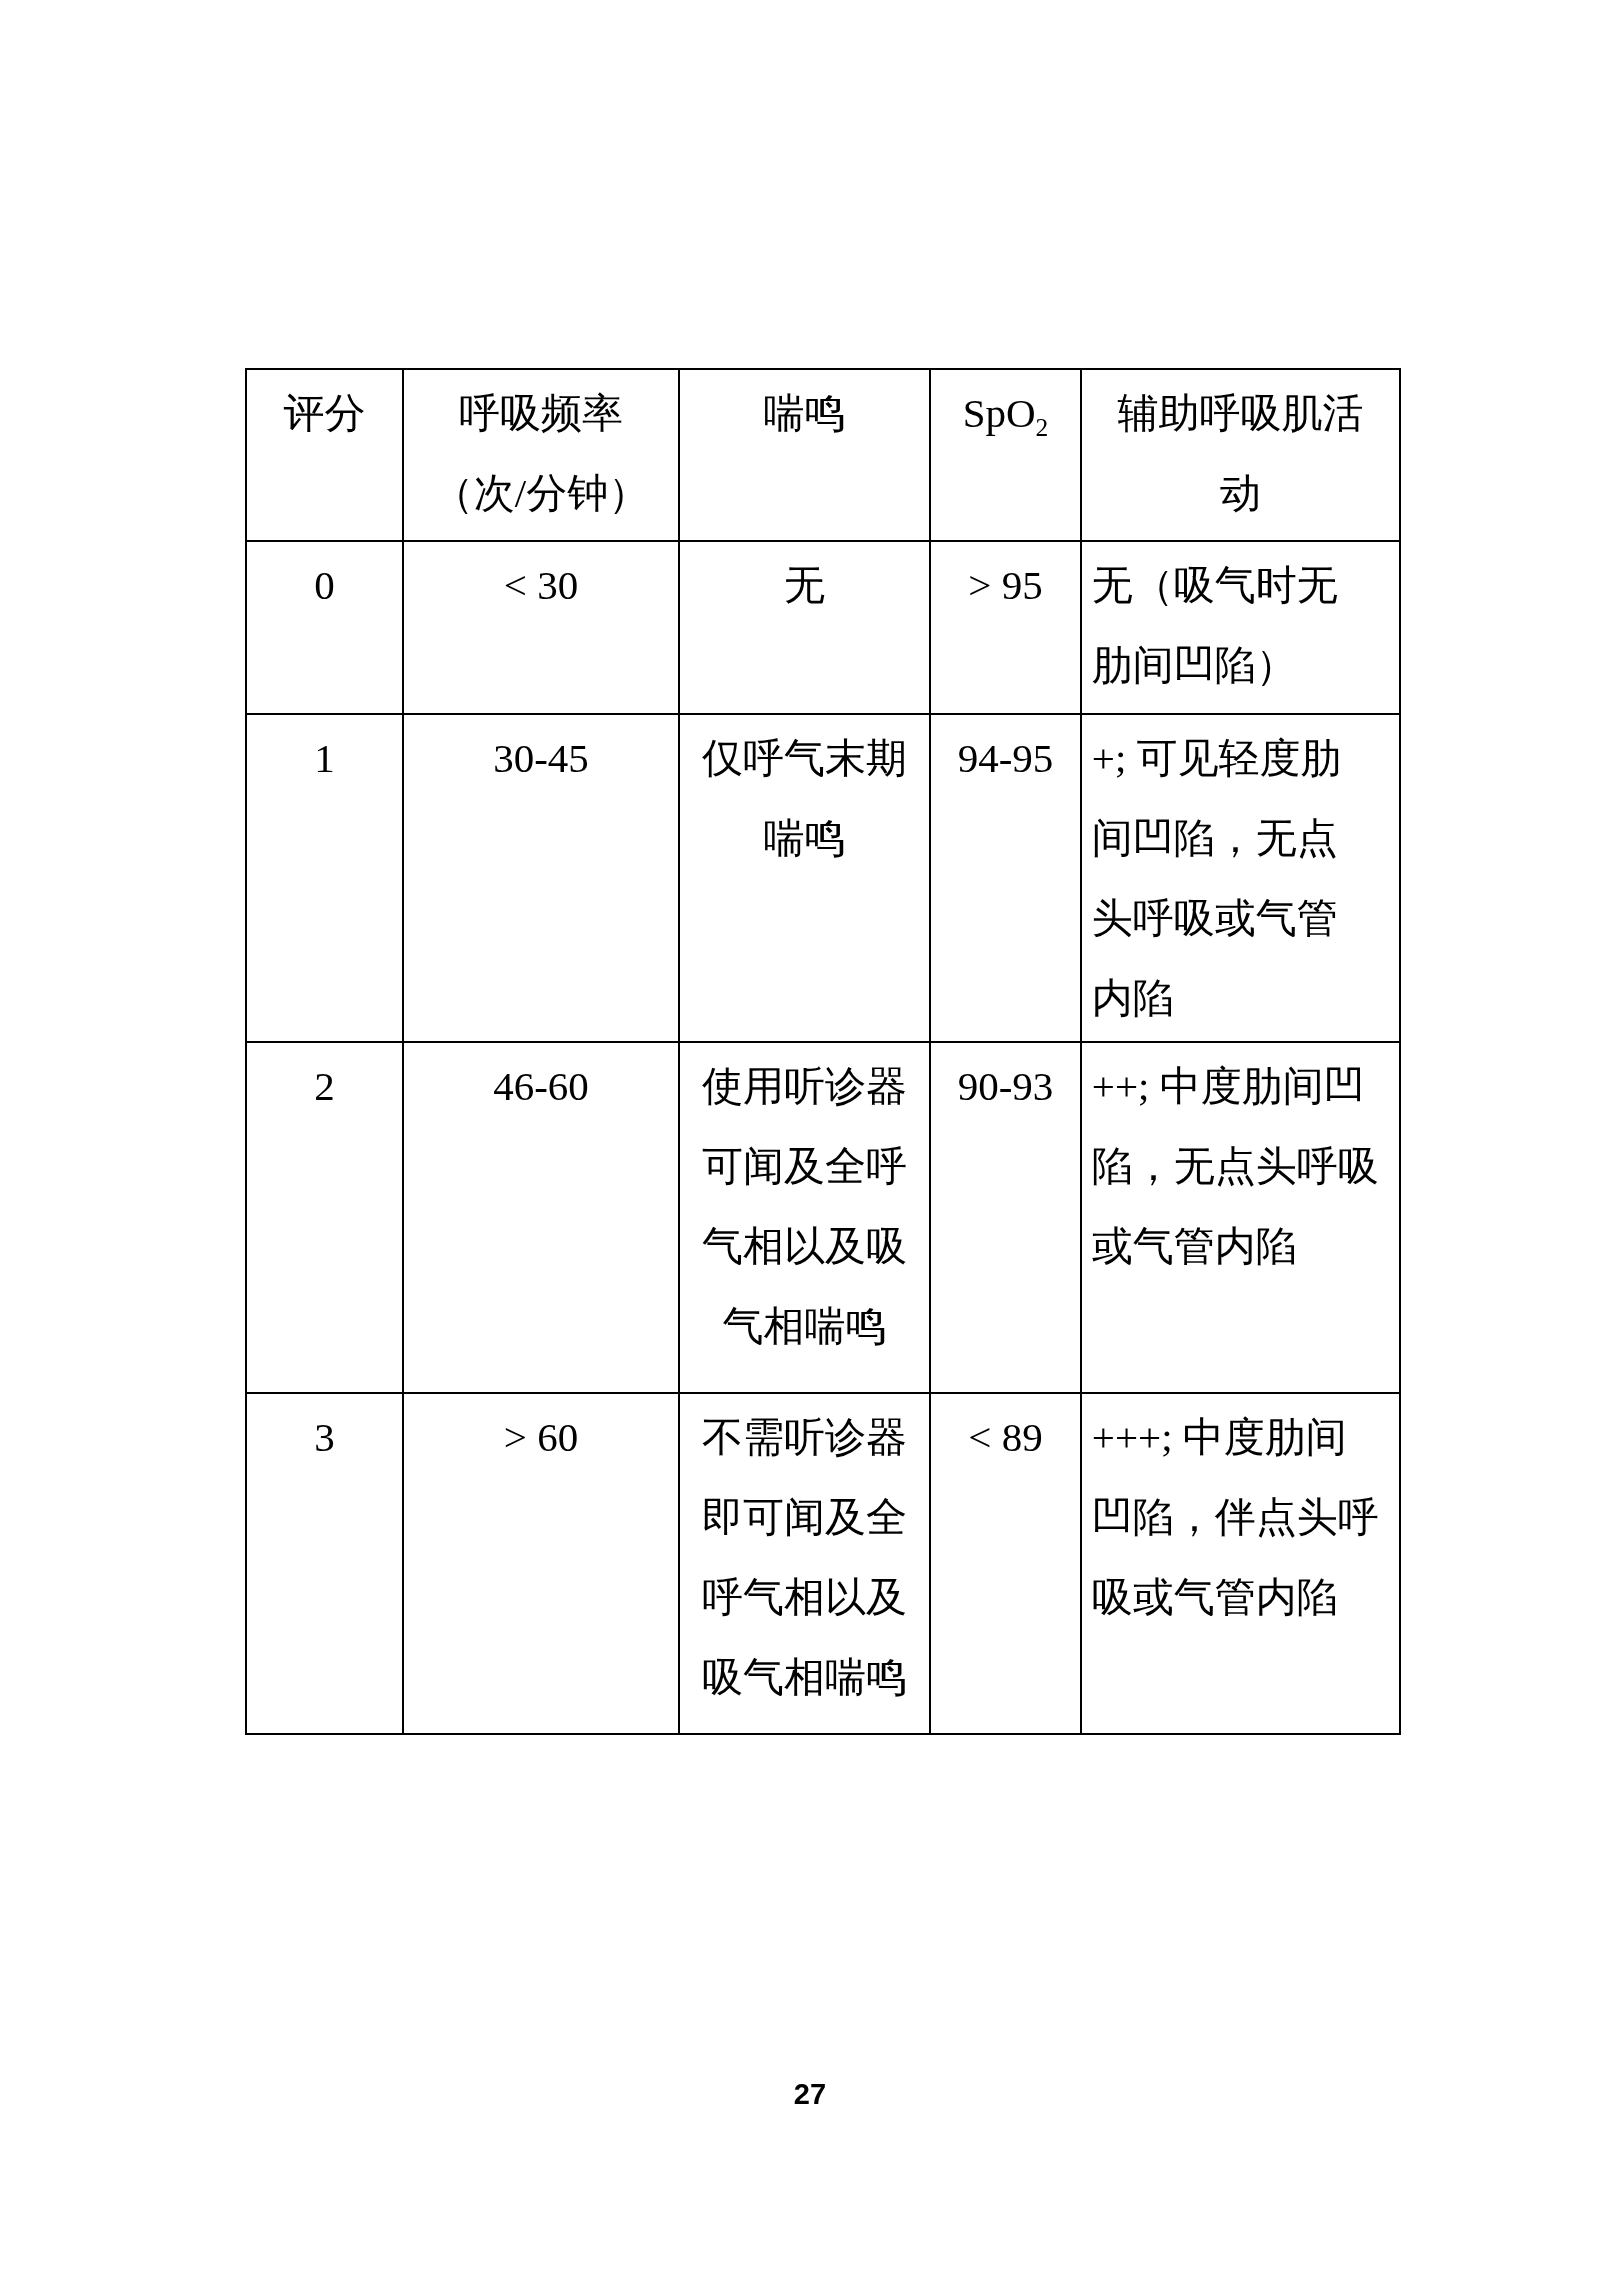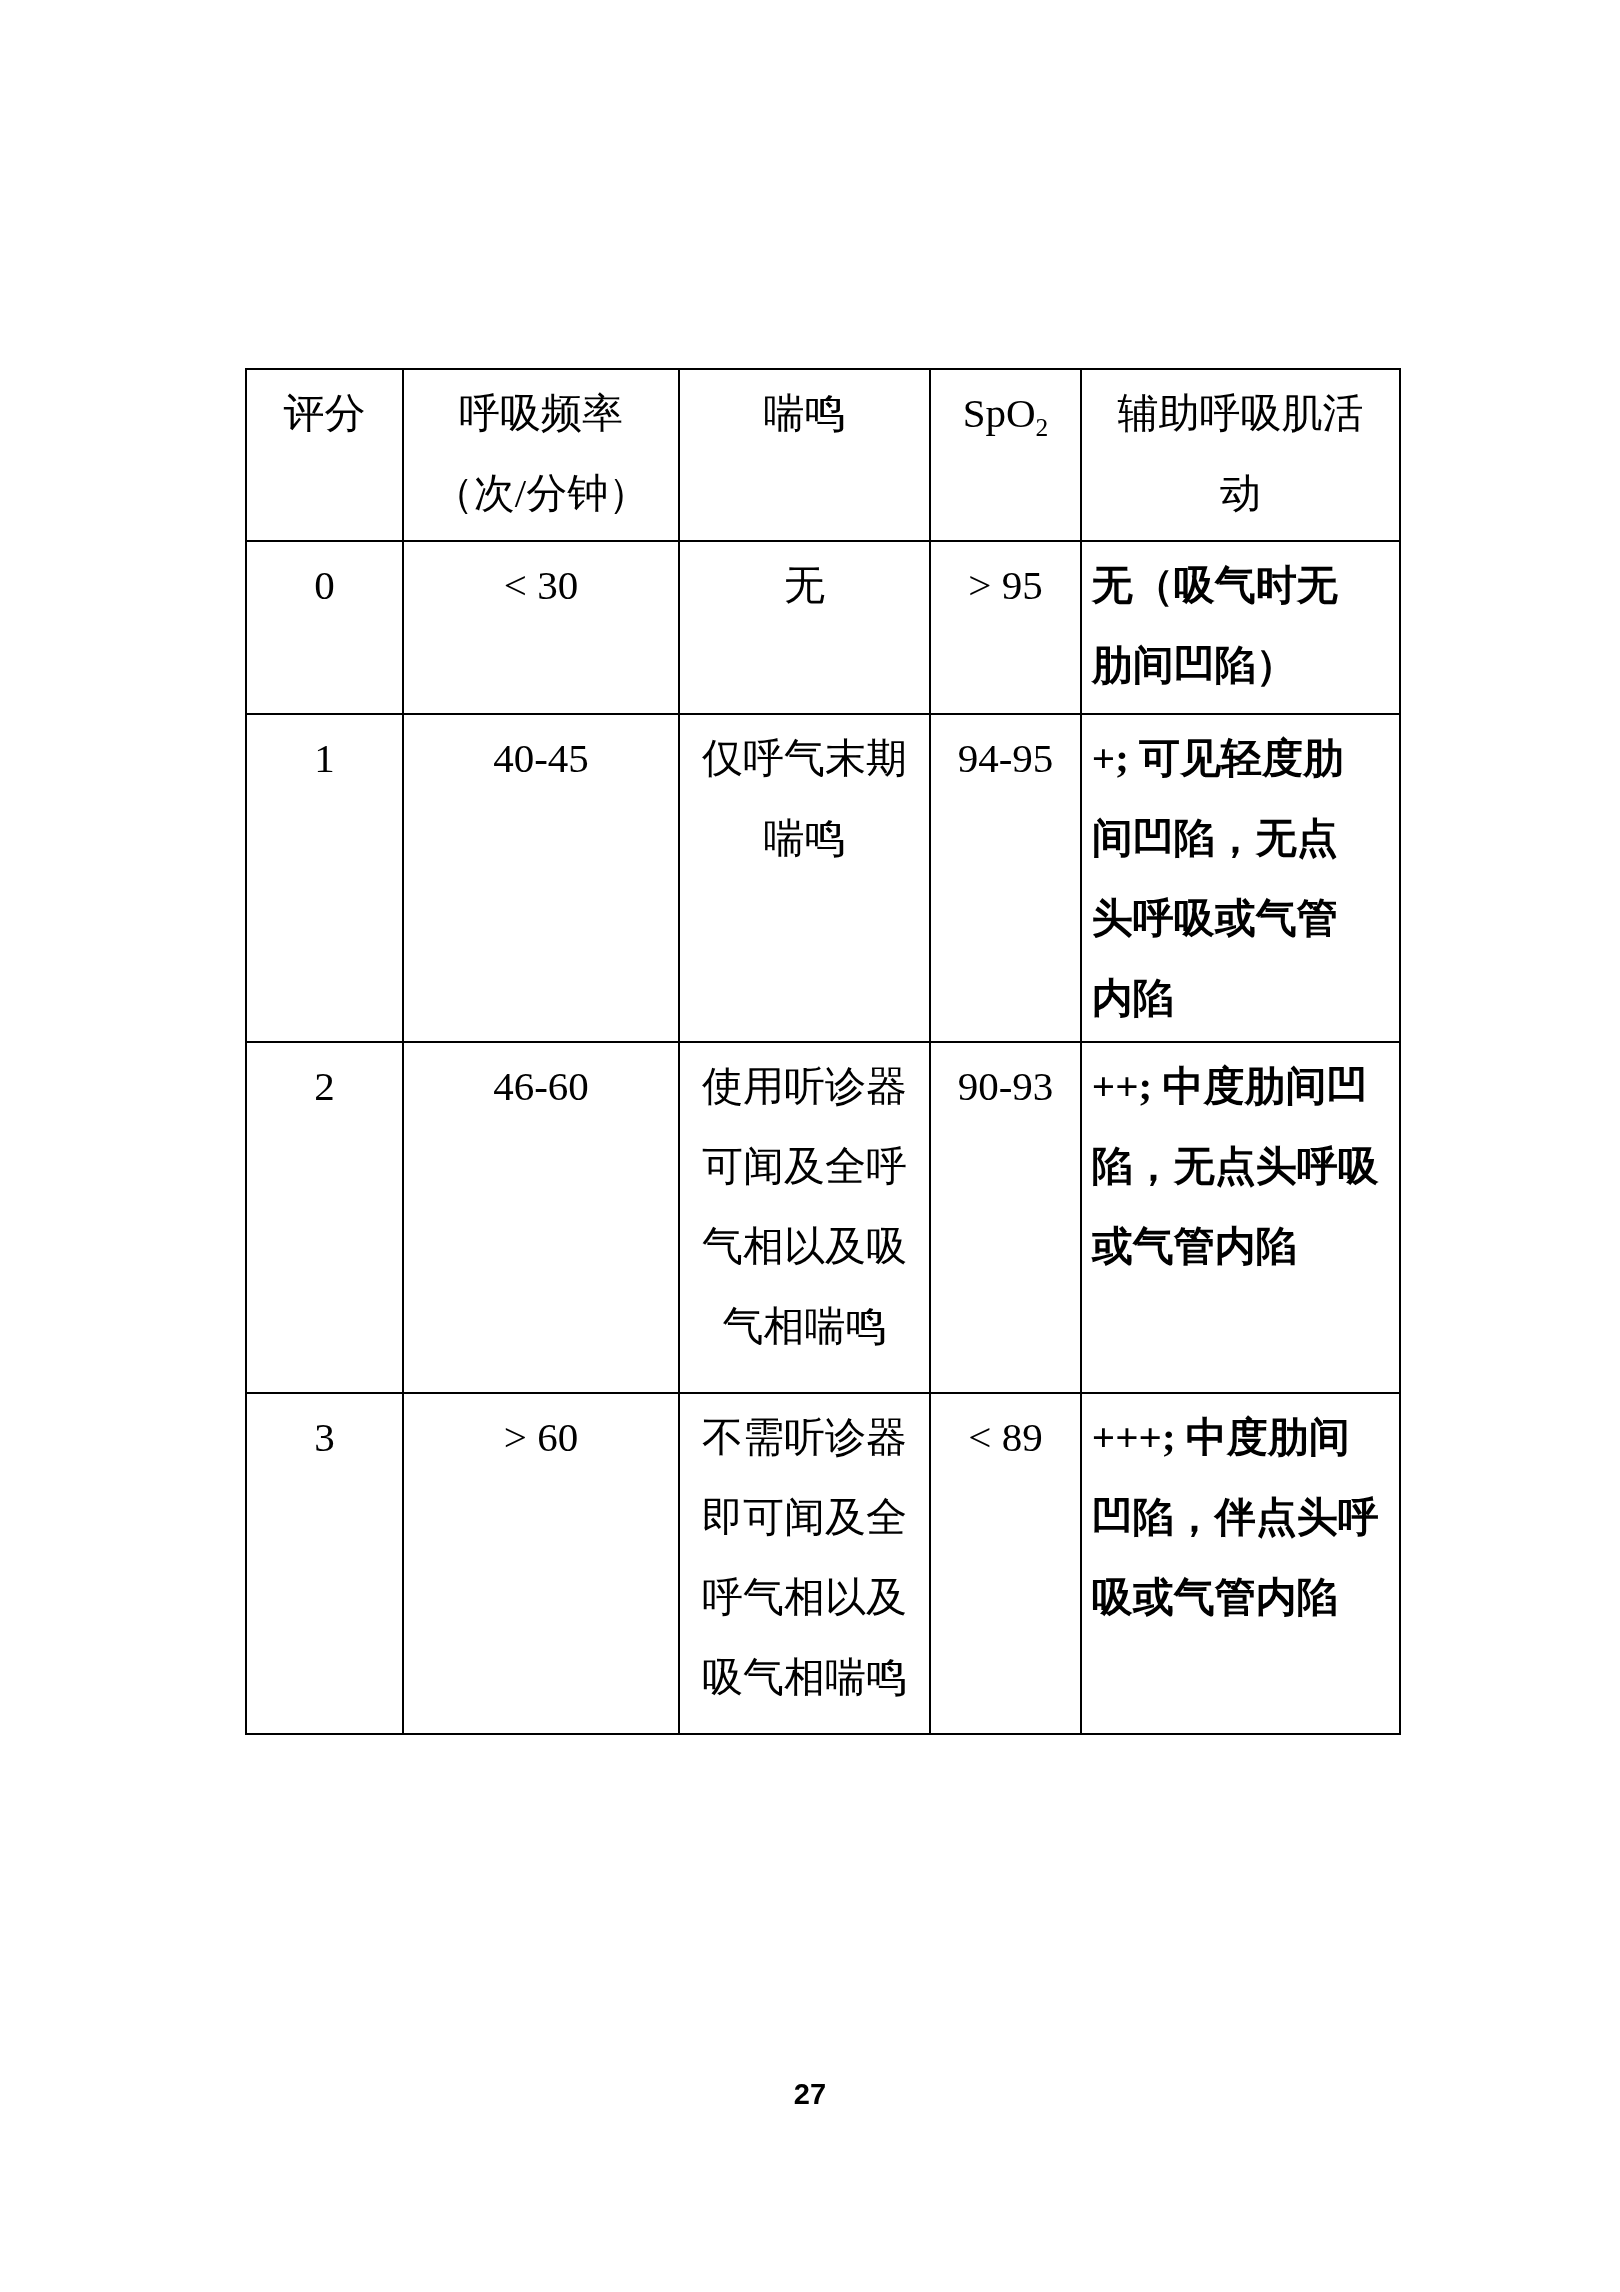--- a/index.html
+++ b/index.html
@@ -39,21 +39,20 @@
     font-size:41px;
     line-height:80px;
     padding:2.9px 5.9px;
     text-align:center;
     white-space:pre-line;
     overflow:hidden;
   }
   .score-table td.muscle-cell{
     text-align:left;
     padding-left:9.8px;
-    font-weight:bold;
   }
   .score-table sub{
     font-size:25.5px;
     line-height:0;
   }
   .row-header{height:172px;}
   .row-0{height:173px;}
   .row-1{height:322px;}
   .row-2{height:351px;}
   .row-3{height:341px;}
@@ -103,21 +102,21 @@
       <tr class="row-0">
         <td>0</td>
         <td>&lt; 30</td>
         <td>无</td>
         <td>&gt; 95</td>
         <td class="muscle-cell">无（吸气时无
 肋间凹陷）</td>
       </tr>
       <tr class="row-1">
         <td>1</td>
-        <td>40-45</td>
+        <td>30-45</td>
         <td>仅呼气末期
 喘鸣</td>
         <td>94-95</td>
         <td class="muscle-cell">+; 可见轻度肋
 间凹陷，无点
 头呼吸或气管
 内陷</td>
       </tr>
       <tr class="row-2">
         <td>2</td>

